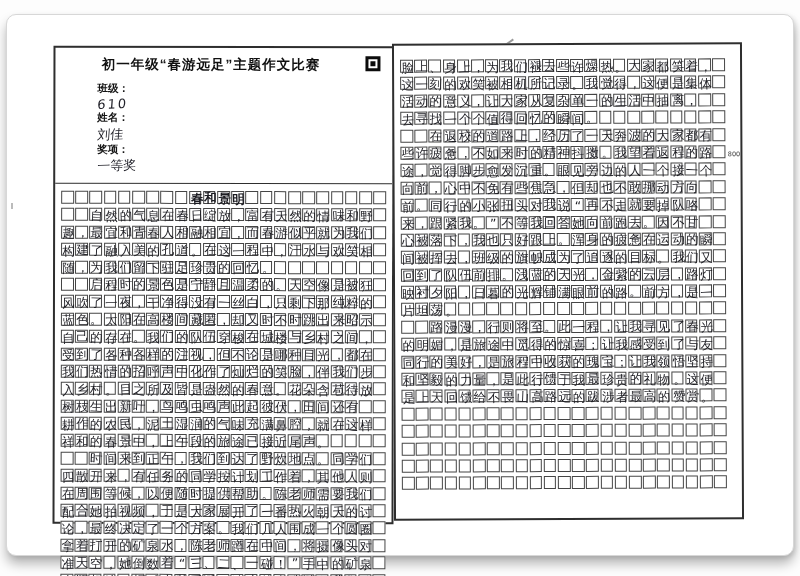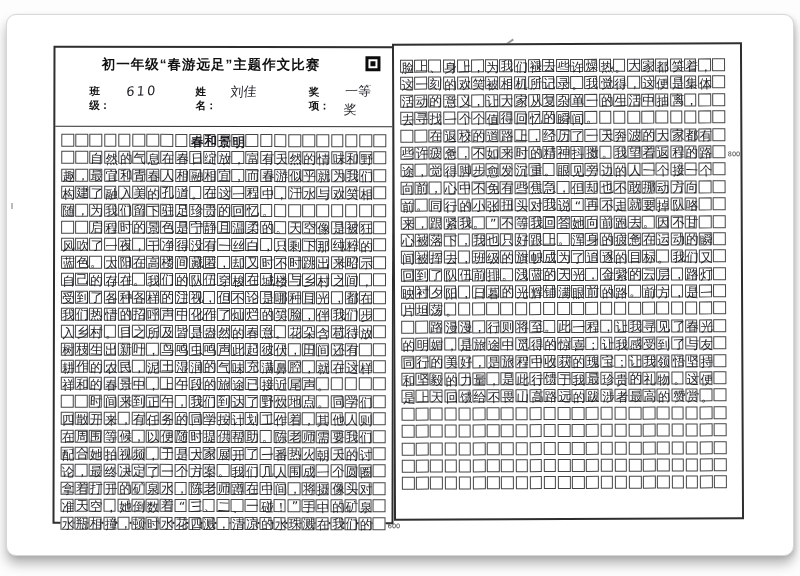--- a/index.html
+++ b/index.html
@@ -21,21 +21,21 @@
   .page-left  { left:46px;  top:31px; width:341px; height:478px; transform:rotate(0.12deg); }
   .page-right { left:386px; top:28px; width:350px; height:477px; transform:rotate(-0.25deg); }
 
   
   .page-header { position:relative; padding:8px 10px 4px 10px; border-bottom:1.6px solid #2e2e2e; }
   .page-title { text-align:center; font-size:13.5px; font-weight:bold; letter-spacing:1px;
                 color:#101010; padding-right:26px; }
   .reg-mark { position:absolute; right:12px; top:8px; width:15px; height:15px;
               border:3px solid #0c0c0c; display:flex; align-items:center; justify-content:center; }
   .reg-mark-inner { width:5px; height:5px; background:#0c0c0c; }
-  .form-row { display:flex; align-items:baseline; margin:8px 2px 4px 24px; }
+  .form-row { display:flex; align-items:baseline; margin:8px 2px 4px 24px;flex-direction:column; }
   .form-label { font-size:10.5px; font-weight:bold; color:#141414; }
   .form-value { font-family:"DejaVu Sans", sans-serif; font-size:13px; color:#23232b;
                 transform:rotate(-2deg) skewX(-6deg); display:inline-block; }
   .fv-class { margin-left:8px; width:74px; letter-spacing:2px; }
   .fv-name  { margin-left:6px; width:84px; }
   .fv-award { margin-left:6px; }
 
   
   .grid { display:flex; flex-direction:column; gap:4.4px; padding:7px 6px 0 6px; }
   .page-right .grid { padding-top:14px; }

